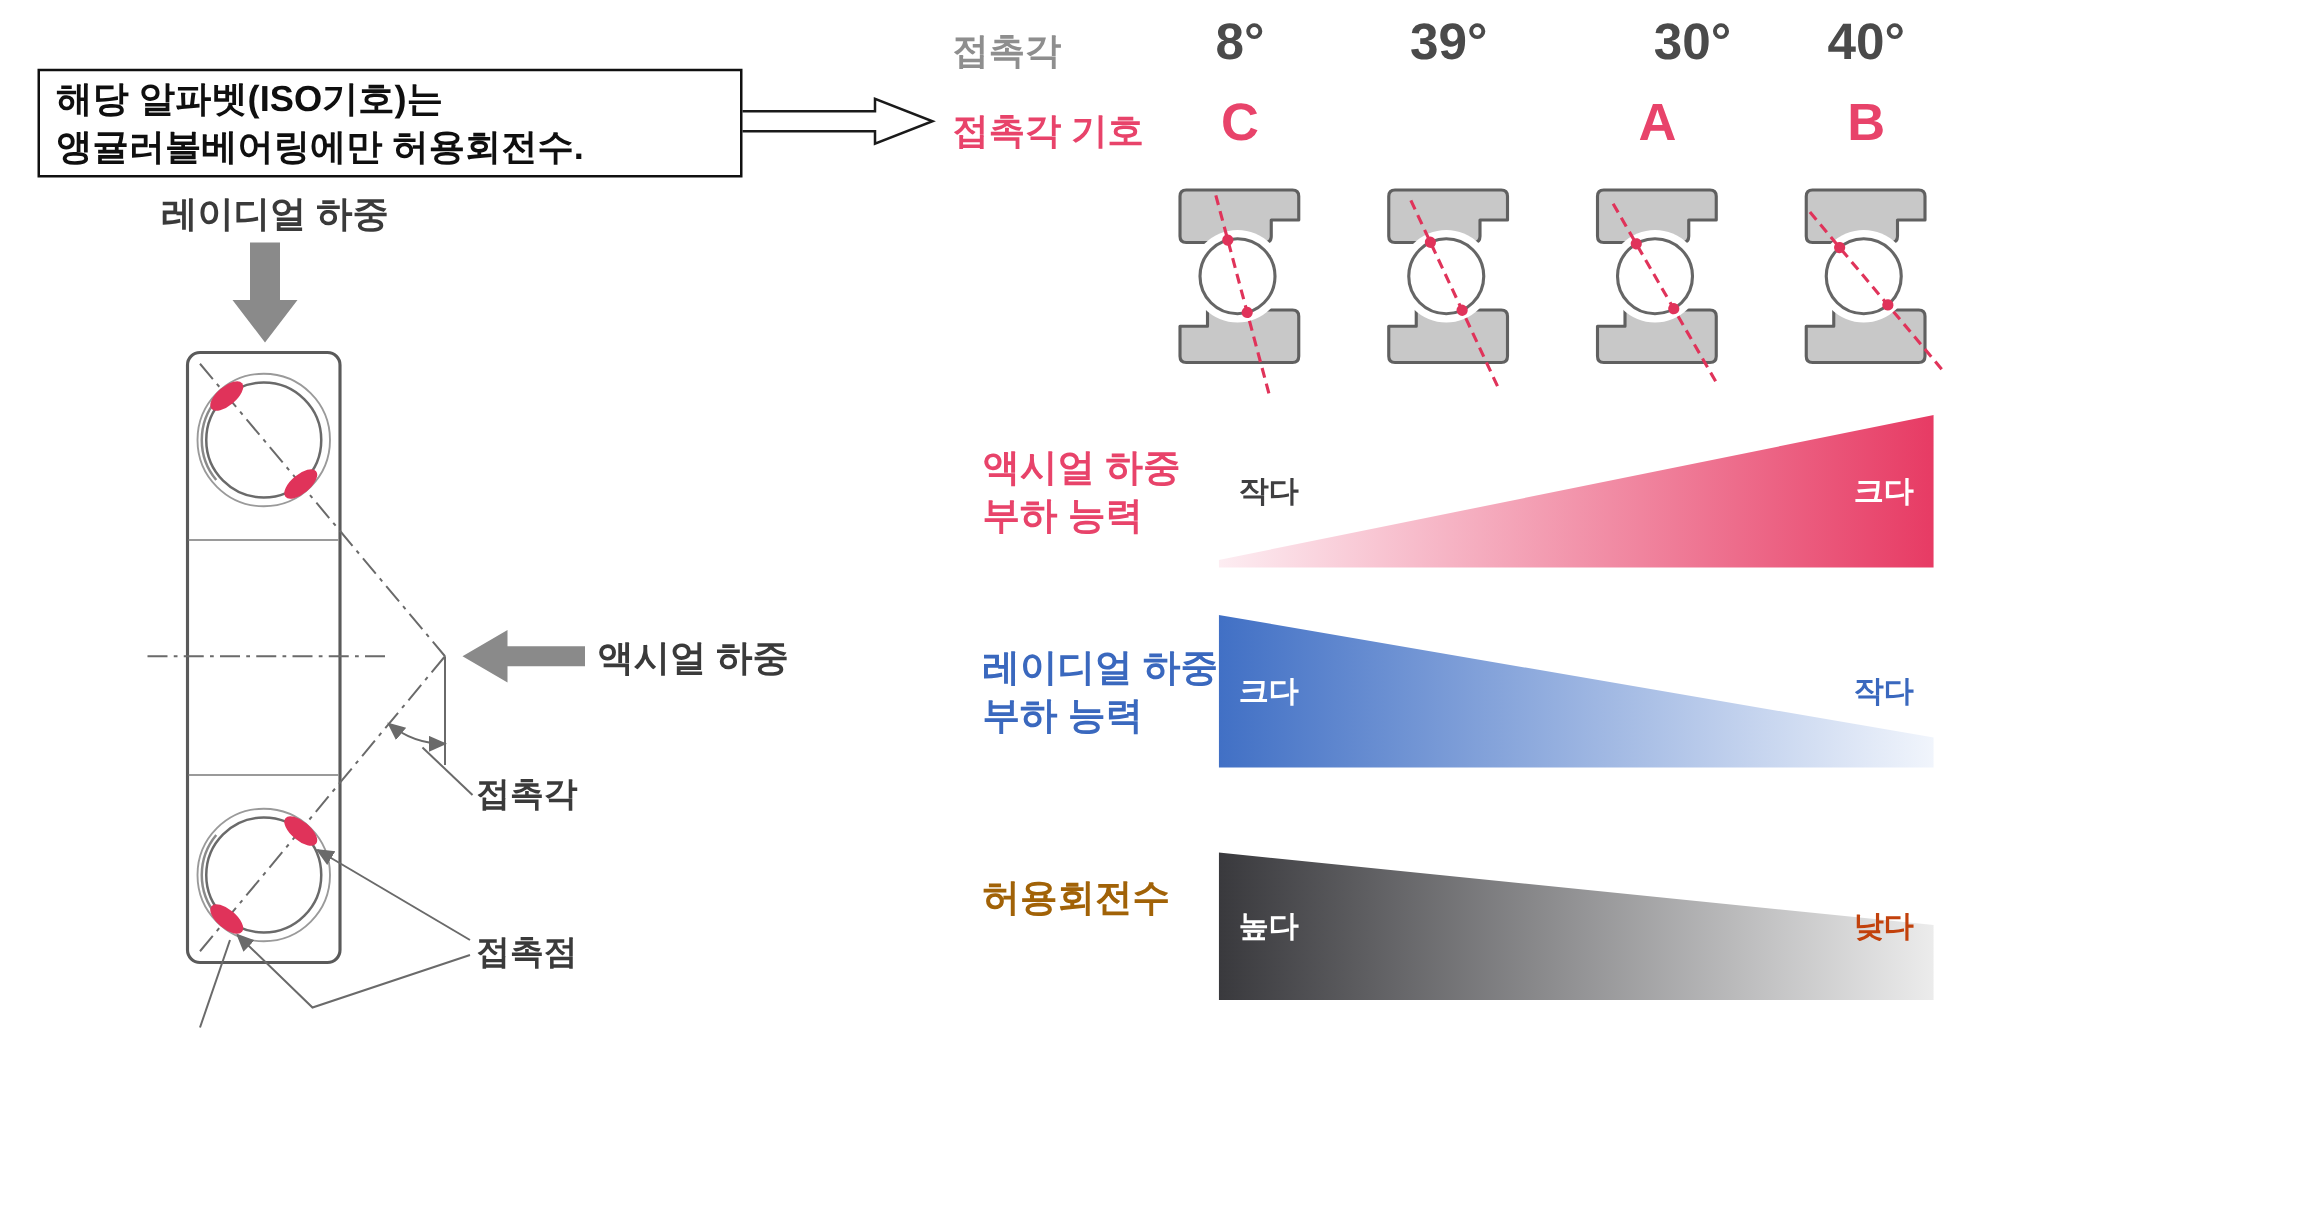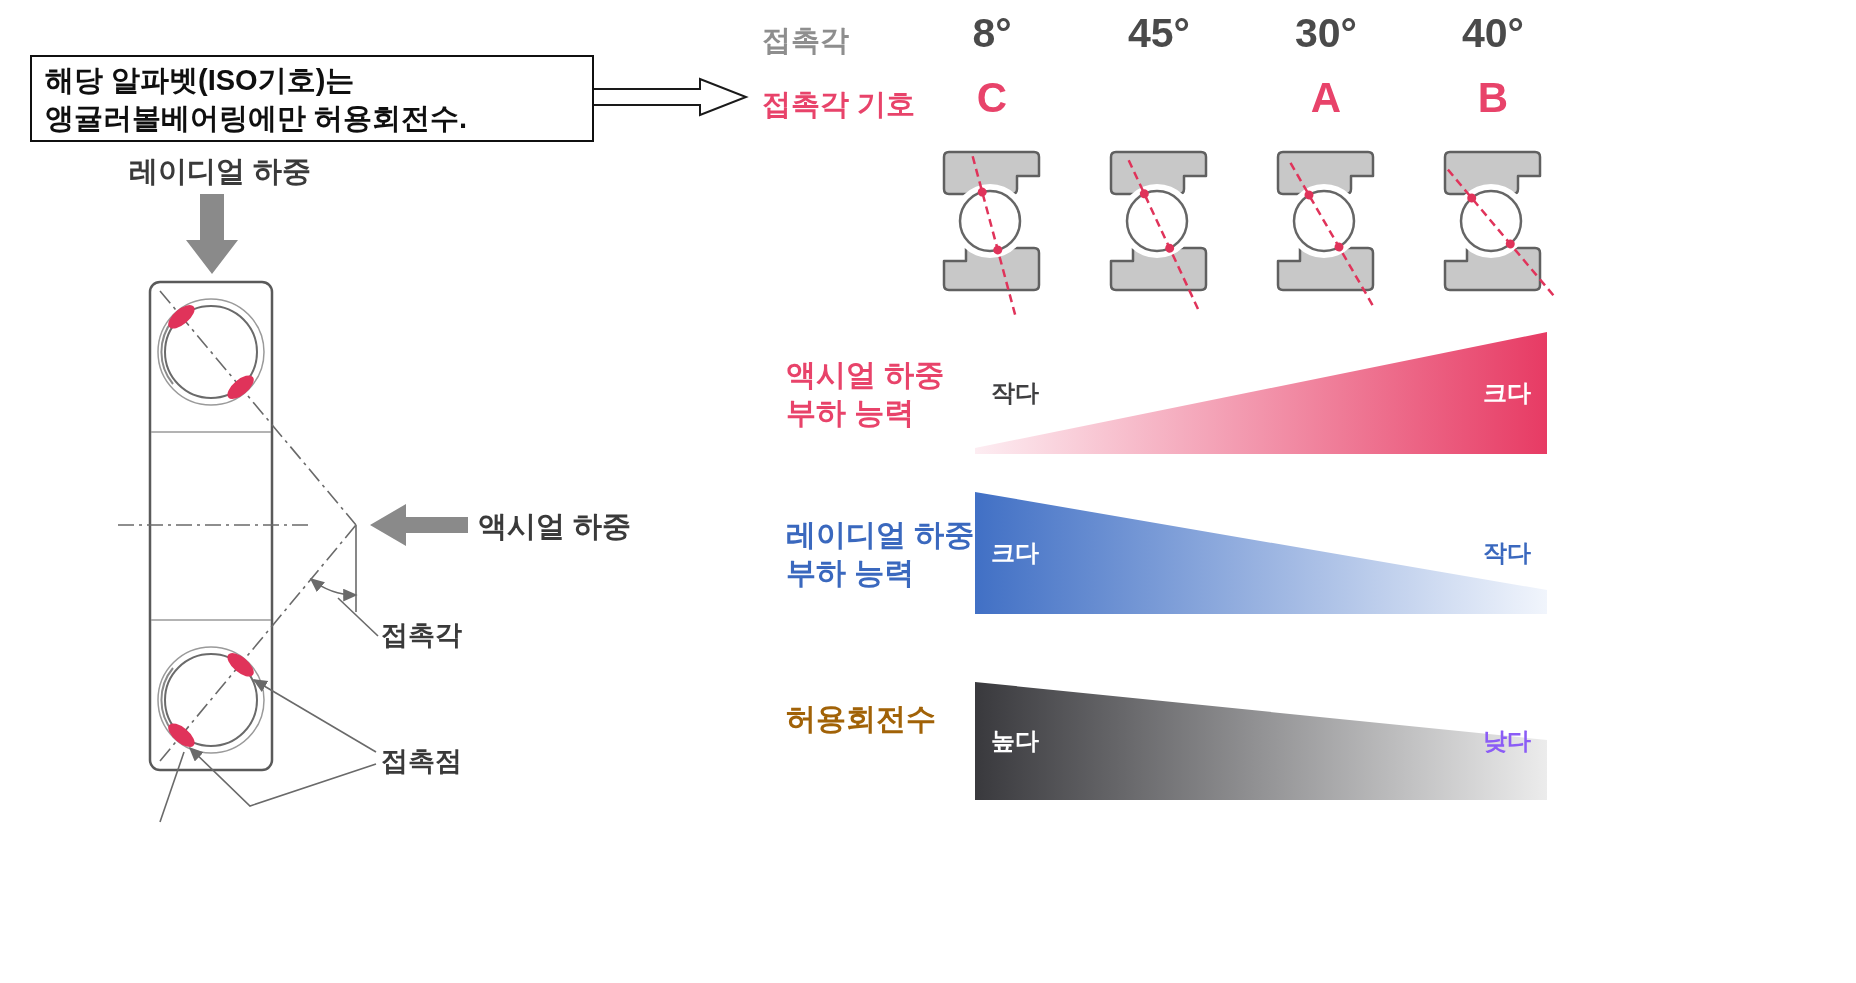--- a/index.html
+++ b/index.html
@@ -93,22 +93,22 @@
     <div>앵귤러볼베어링에만 허용회전수.</div>
   </div>
 
   <div class="abs klabel" style="left:129px;top:152px;">레이디얼 하중</div>
   <div class="abs klabel" style="left:478px;top:507px;">액시얼 하중</div>
   <div class="abs klabel-sm" style="left:381px;top:617px;">접촉각</div>
   <div class="abs klabel-sm" style="left:381px;top:743px;">접촉점</div>
 
   <div class="abs rowlabel" style="left:762px;top:21px;color:#8e8e8e;">접촉각</div>
   <div class="abs angv" style="left:912px;top:10px;">8°</div>
-  <div class="abs angv" style="left:1079px;top:10px;">45°</div>
-  <div class="abs angv" style="left:1246px;top:10px;">30°</div>
+  <div class="abs angv" style="left:1079px;top:10px;">39°</div>
+  <div class="abs angv" style="left:1274px;top:10px;">30°</div>
   <div class="abs angv" style="left:1413px;top:10px;">40°</div>
 
   <div class="abs rowlabel" style="left:762px;top:85px;color:#e8436a;">접촉각 기호</div>
   <div class="abs symv" style="left:912px;top:74px;">C</div>
   <div class="abs symv" style="left:1246px;top:74px;">A</div>
   <div class="abs symv" style="left:1413px;top:74px;">B</div>
 
   <svg class="bicon" style="left:932px;top:146px;" viewBox="0 0 120 150">
     <path class="ring" d="M12,11 Q12,6 17,6 L102,6 Q107,6 107,11 L107,30 L85,30 L85,43 Q85,48 80,48 L17,48 Q12,48 12,43 Z"></path>
     <path class="ring" d="M34,102 L102,102 Q107,102 107,107 L107,139 Q107,144 102,144 L17,144 Q12,144 12,139 L12,115 L34,115 Z"></path>
@@ -197,16 +197,16 @@
     <svg viewBox="0 0 572 122" preserveAspectRatio="none">
       <defs>
         <linearGradient id="g3" x1="0" y1="0" x2="1" y2="0">
           <stop offset="0" stop-color="#39393d"></stop>
           <stop offset="1" stop-color="#ececec"></stop>
         </linearGradient>
       </defs>
       <polygon points="0,2 572,60 572,120 0,120" fill="url(#g3)"></polygon>
     </svg>
     <span class="wtext" style="left:16px;color:#ffffff;">높다</span>
-    <span class="wtext" style="right:16px;color:#8b5cf6;">낮다</span>
+    <span class="wtext" style="right:16px;color:#c2410c;">낮다</span>
   </div>
 
 </div>
 
 </body></html>

